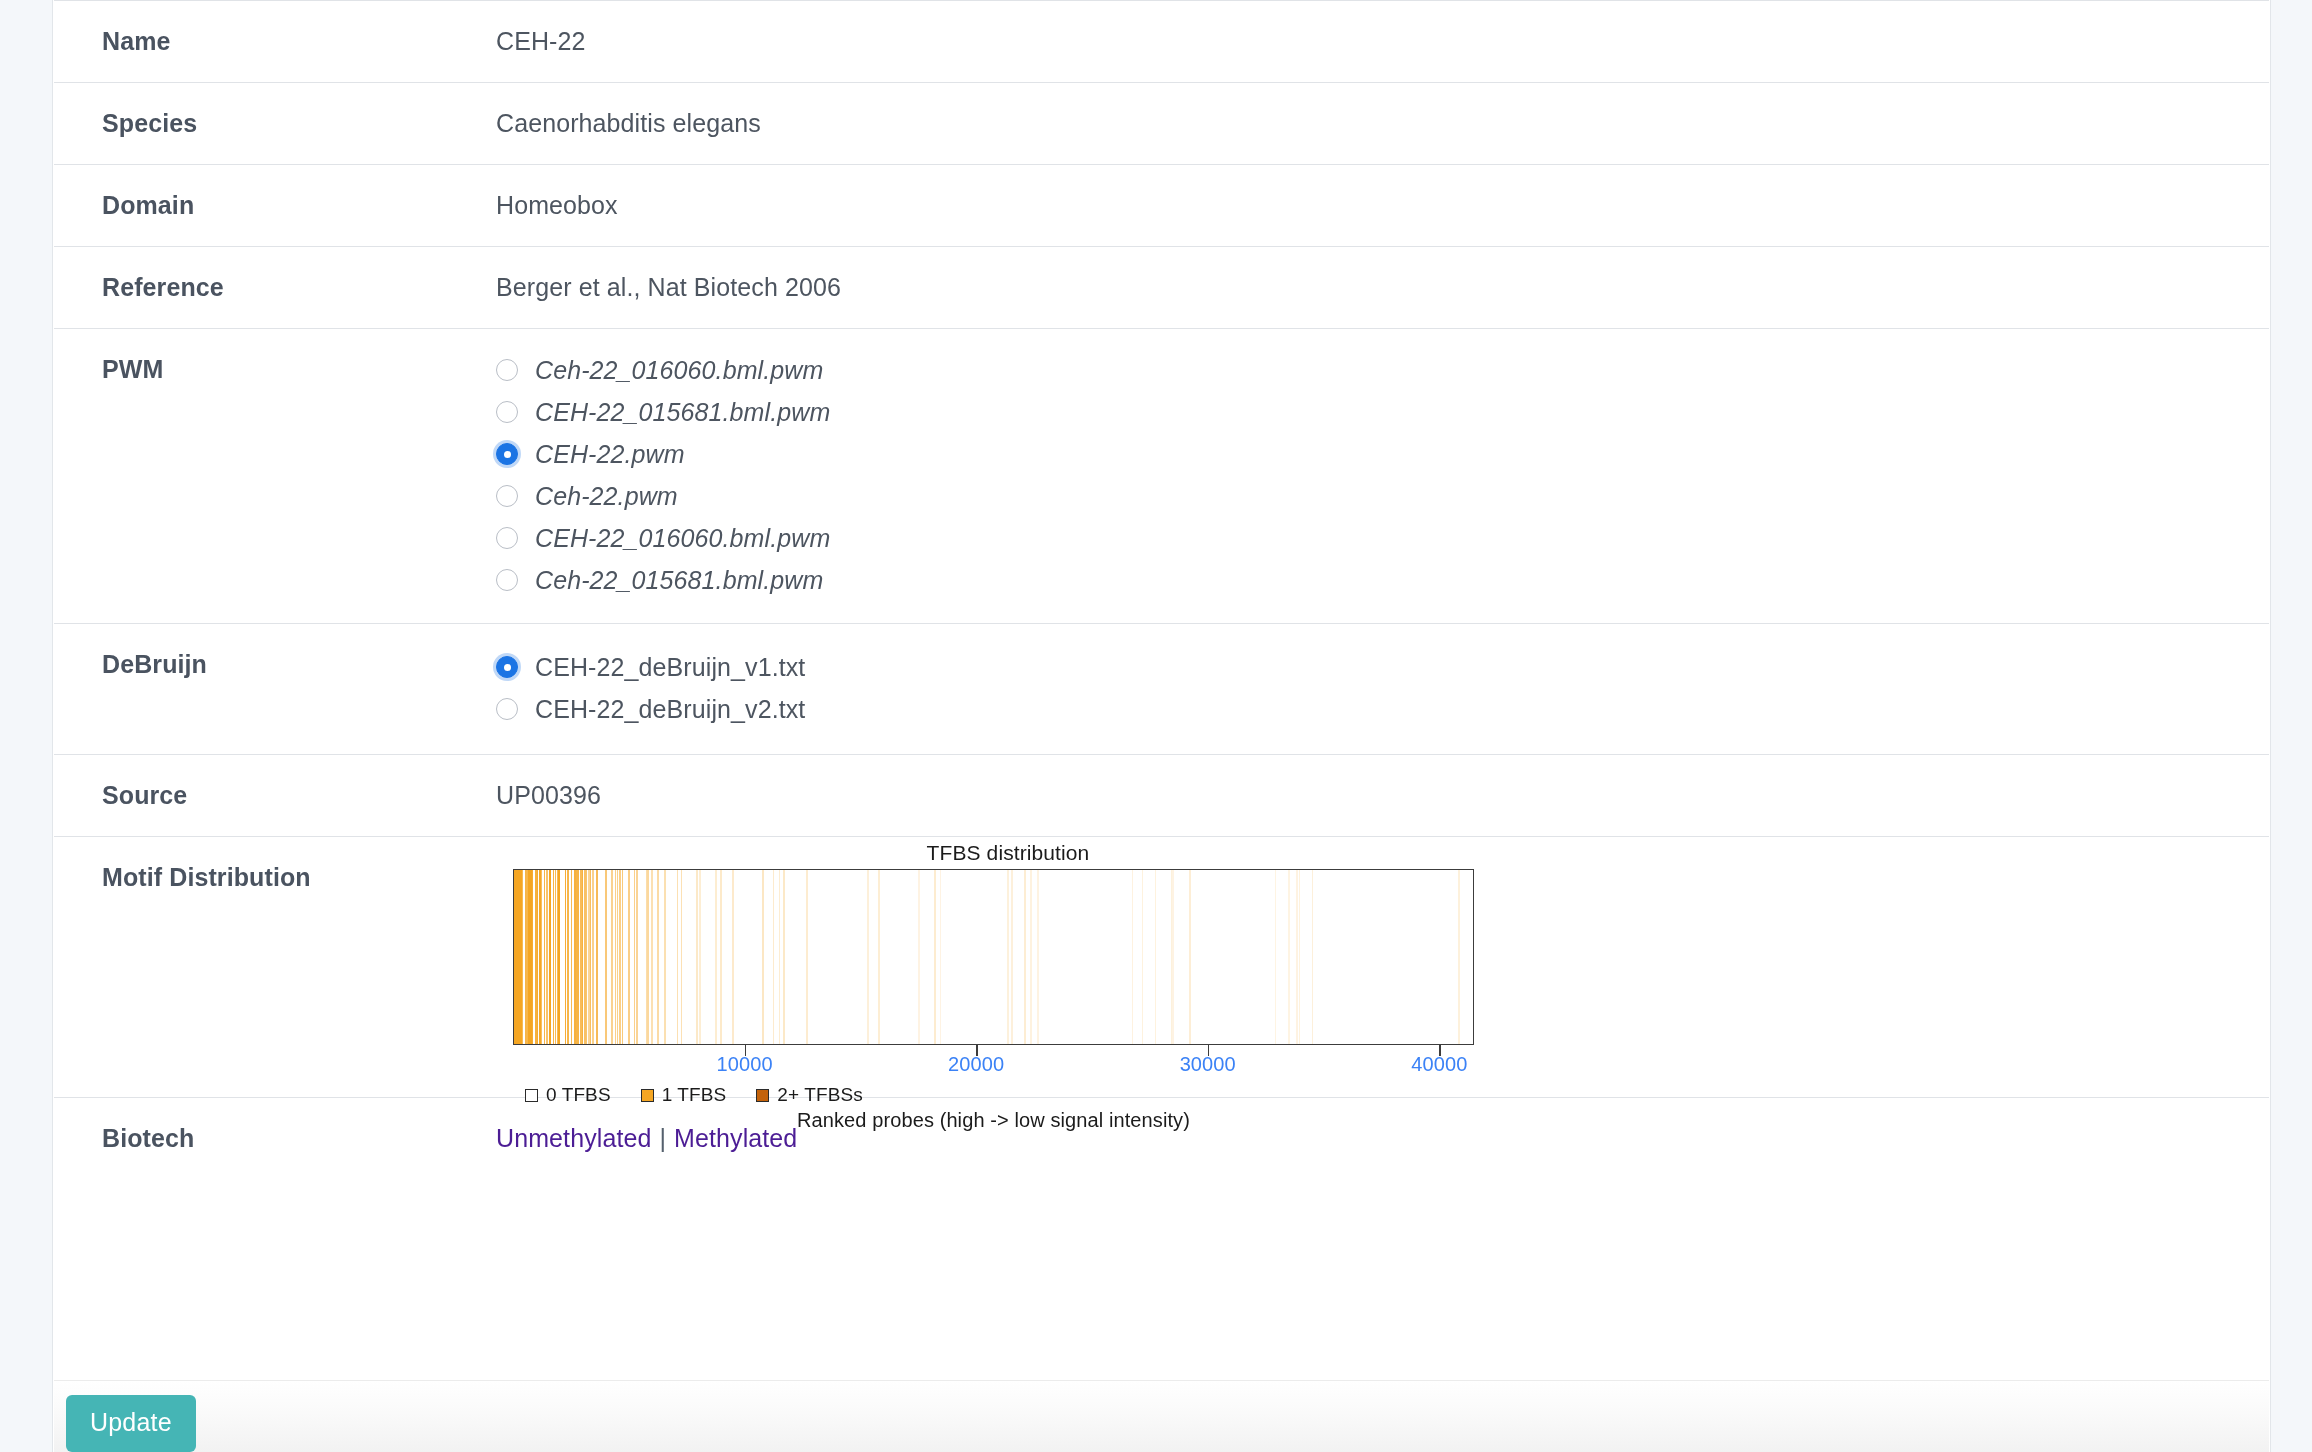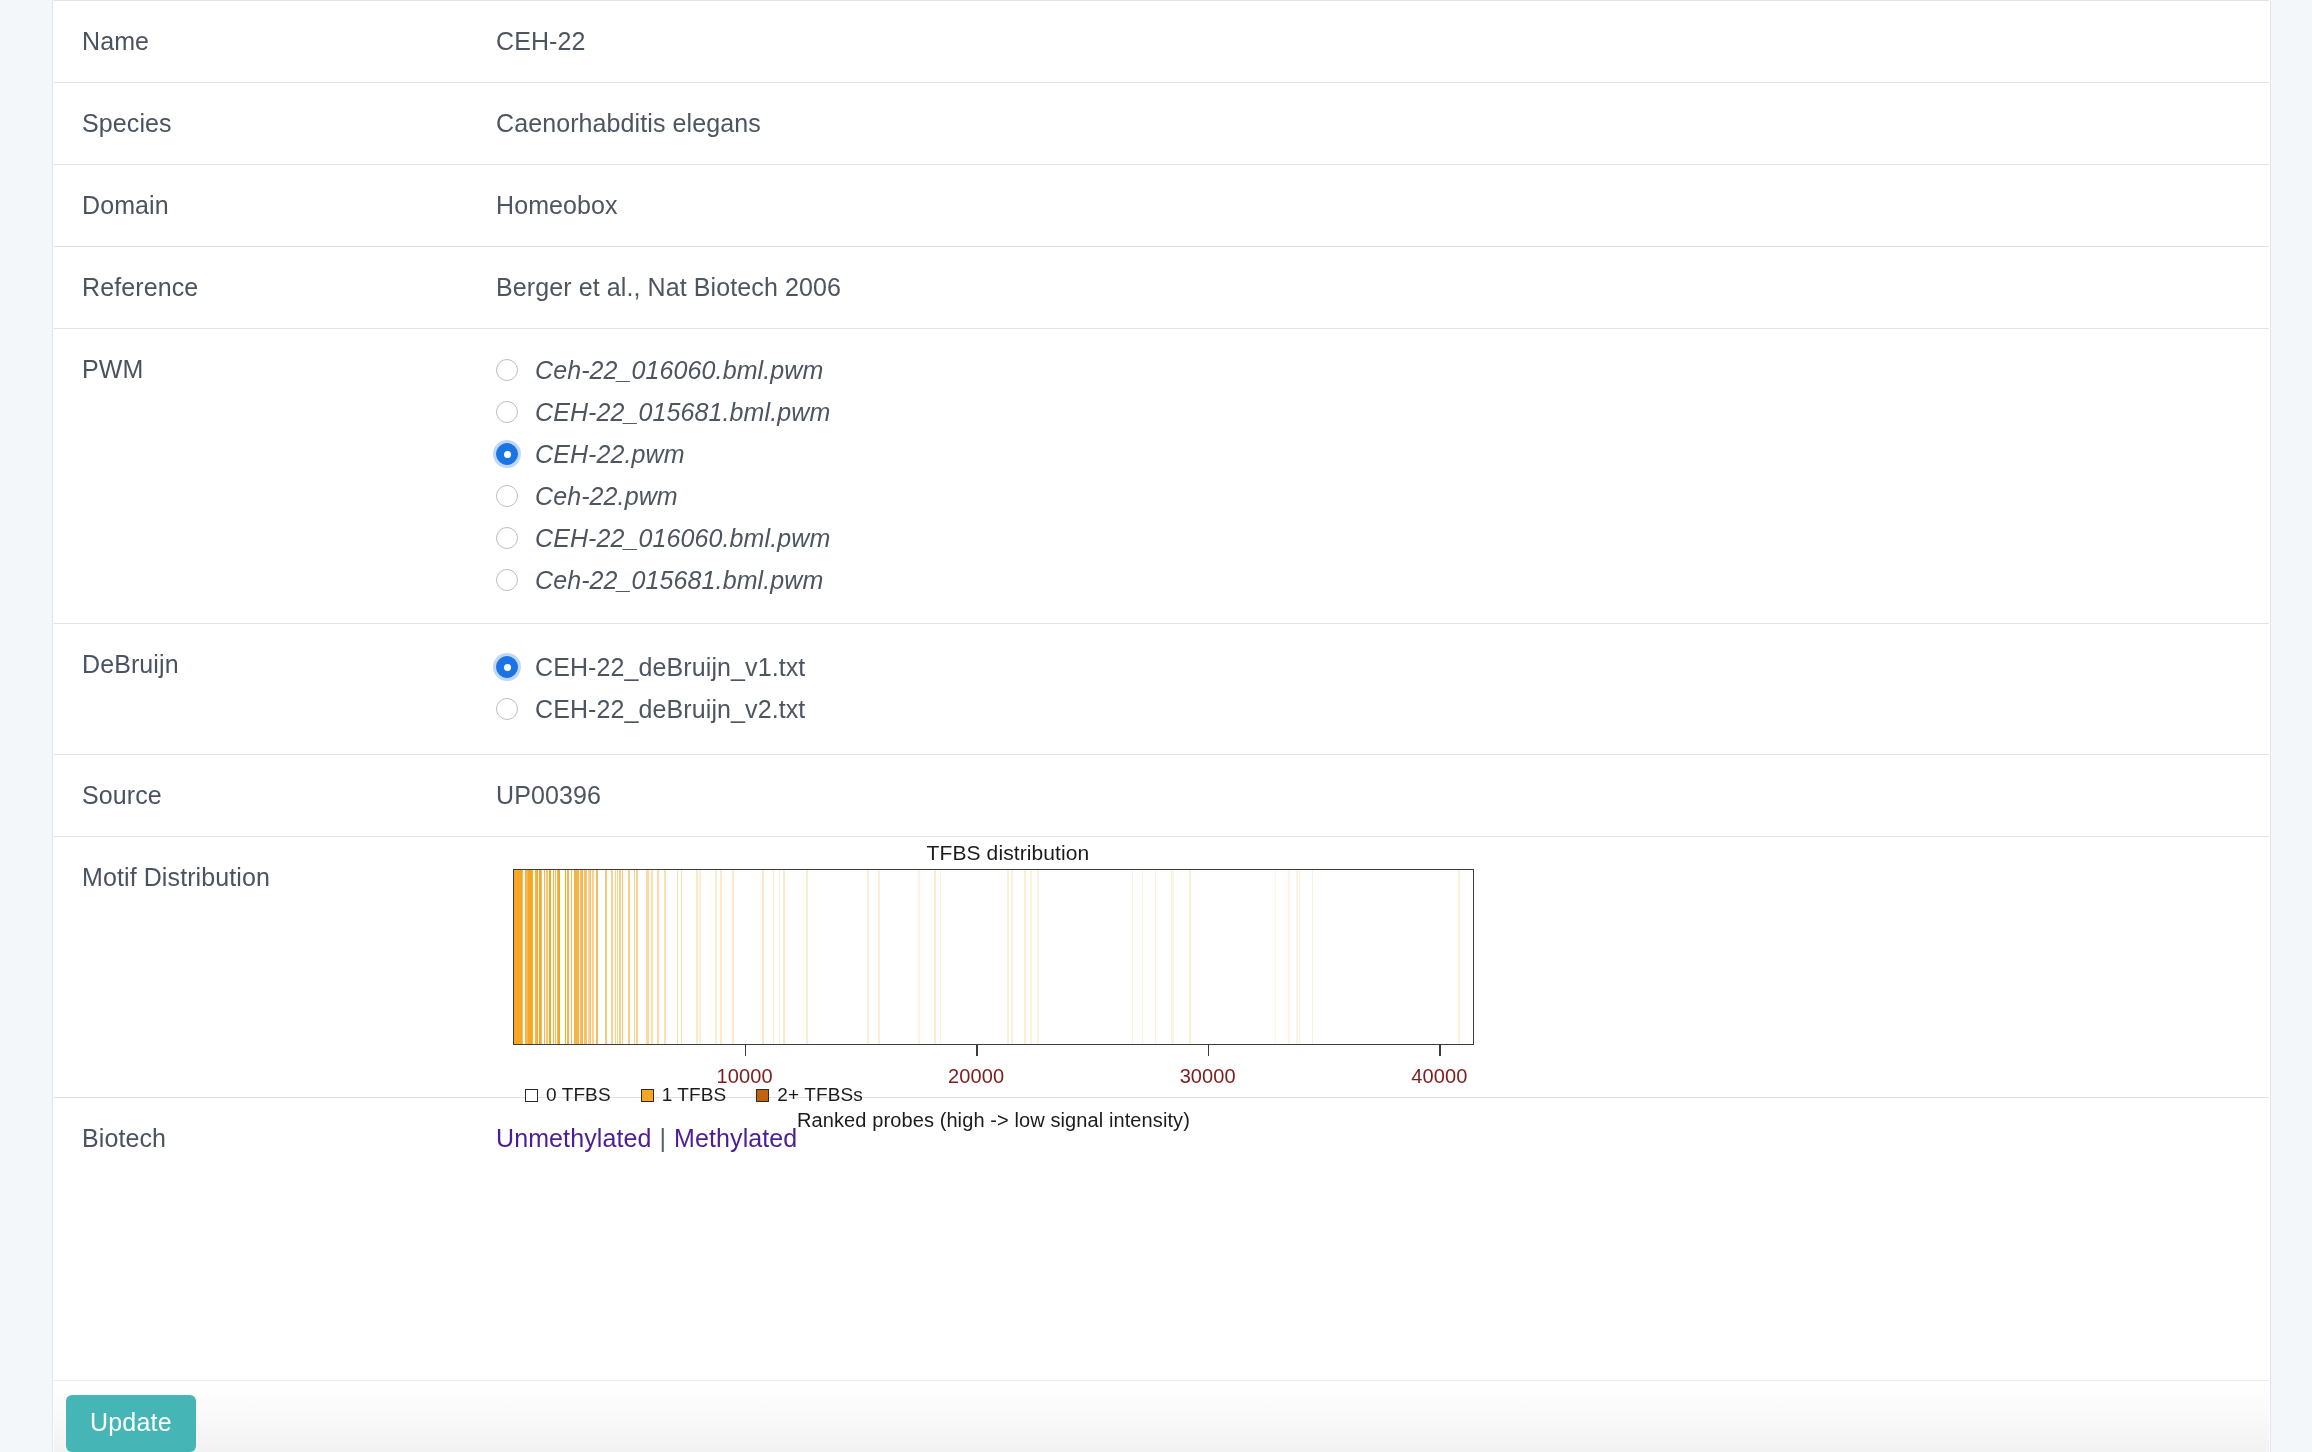--- a/index.html
+++ b/index.html
@@ -32,24 +32,24 @@
   .row {
     display: flex;
     align-items: flex-start;
     border-top: 1px solid #e0e3e7;
     padding: 0 0 0 0;
   }
   .row:first-child { border-top: 1px solid #e0e3e7; }
   .cell-label {
     width: 442px;
     flex: 0 0 442px;
-    padding: 30px 0 30px 28px;
+    padding: 30px 0 30px 48px;
     font-size: 25px;
     color: #4a5360;
-    font-weight: 400;
+    font-weight: 700;
     letter-spacing: 0.1px;
   }
   .cell-value {
     flex: 1;
     padding: 30px 0 30px 0;
     font-size: 25px;
     color: #4d5560;
     letter-spacing: 0.1px;
   }
 
@@ -145,23 +145,23 @@
     width: 961px; height: 1px;
   }
   .tick {
     position: absolute;
     top: 0;
     width: 1.6px; height: 11px;
     background: #3c3c3c;
   }
   .tick-label {
     position: absolute;
-    top: 20px;
+    top: 8px;
     font-size: 20px;
-    color: #7f1d1d;
+    color: #3b82f6;
     transform: translateX(-50%);
     white-space: nowrap;
   }
   .legend {
     position: absolute;
     left: 12px;
     top: 237px;
     display: flex;
     align-items: center;
   }

